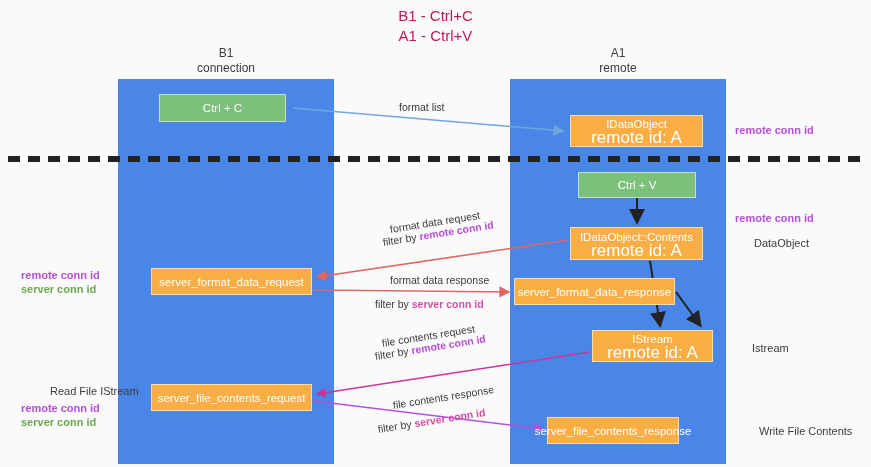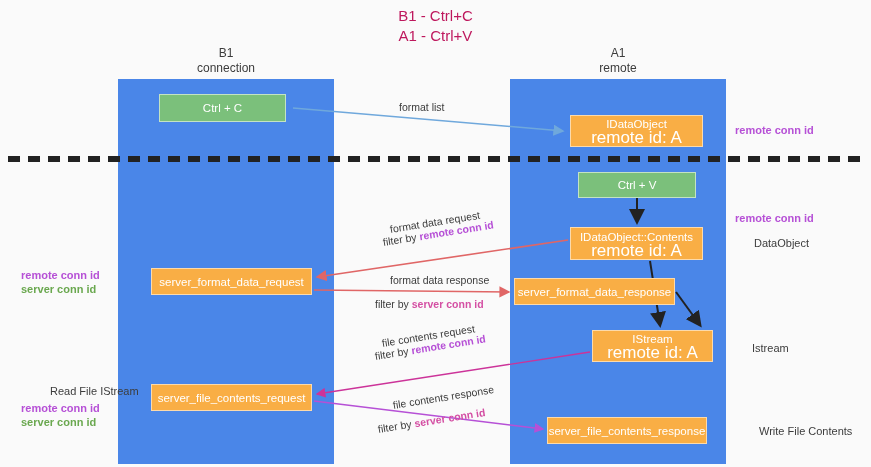--- a/index.html
+++ b/index.html
@@ -79,21 +79,21 @@
   .node.orange { background: #f9ae45; }
 
   #node-ctrlc   { left: 159px; top: 94px;  width: 127px; height: 28px; }
   #node-idoobj  { left: 570px; top: 115px; width: 133px; height: 32px; }
   #node-ctrlv   { left: 578px; top: 172px; width: 118px; height: 26px; }
   #node-getdata { left: 570px; top: 227px; width: 133px; height: 33px; }
   #node-sfdreq  { left: 151px; top: 268px; width: 161px; height: 27px; }
   #node-sfdres  { left: 514px; top: 278px; width: 161px; height: 27px; }
   #node-istream { left: 592px; top: 330px; width: 121px; height: 32px; }
   #node-sfcreq  { left: 151px; top: 384px; width: 161px; height: 27px; }
-  #node-sfcres  { left: 547px; top: 417px; width: 160px; height: 27px; }
+  #node-sfcres  { left: 547px; top: 417px; width: 132px; height: 27px; }
 
   
   .edge-label {
     font-size: 10.5px;
     line-height: 13px;
     color: #3c3c3c;
     white-space: nowrap;
   }
   .edge-label .hl-remote { color: #b650d6; font-weight: bold; }
   .edge-label .hl-server { color: #d44fa3; font-weight: bold; }

